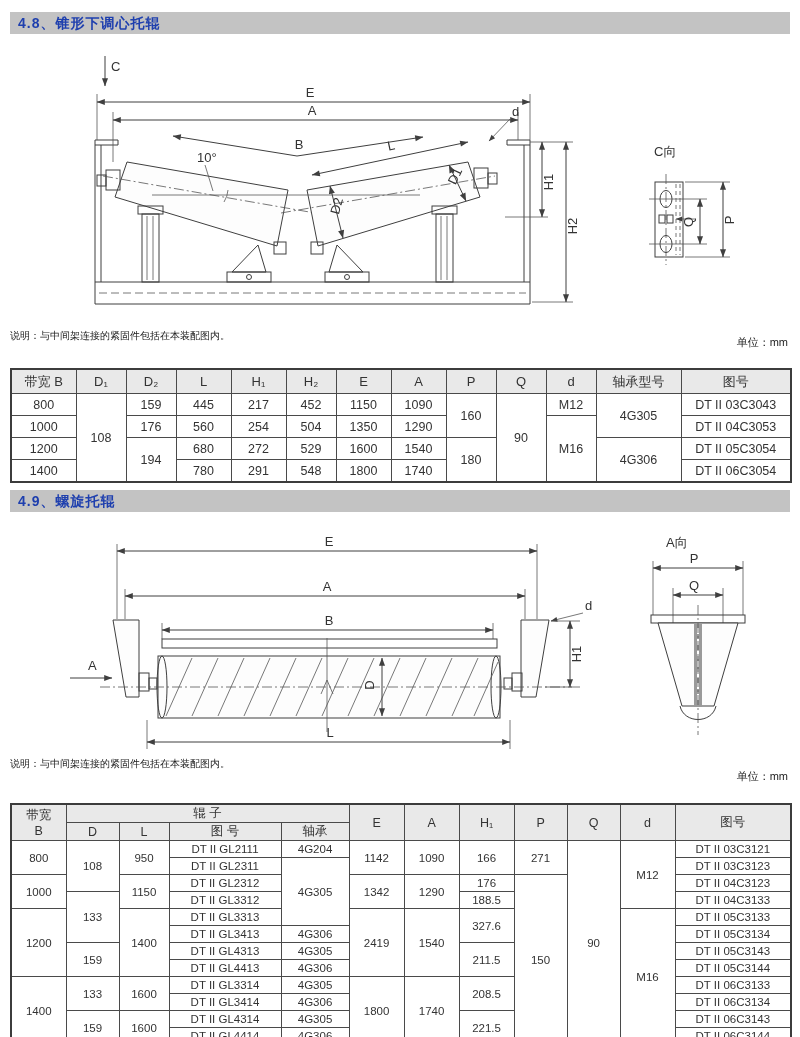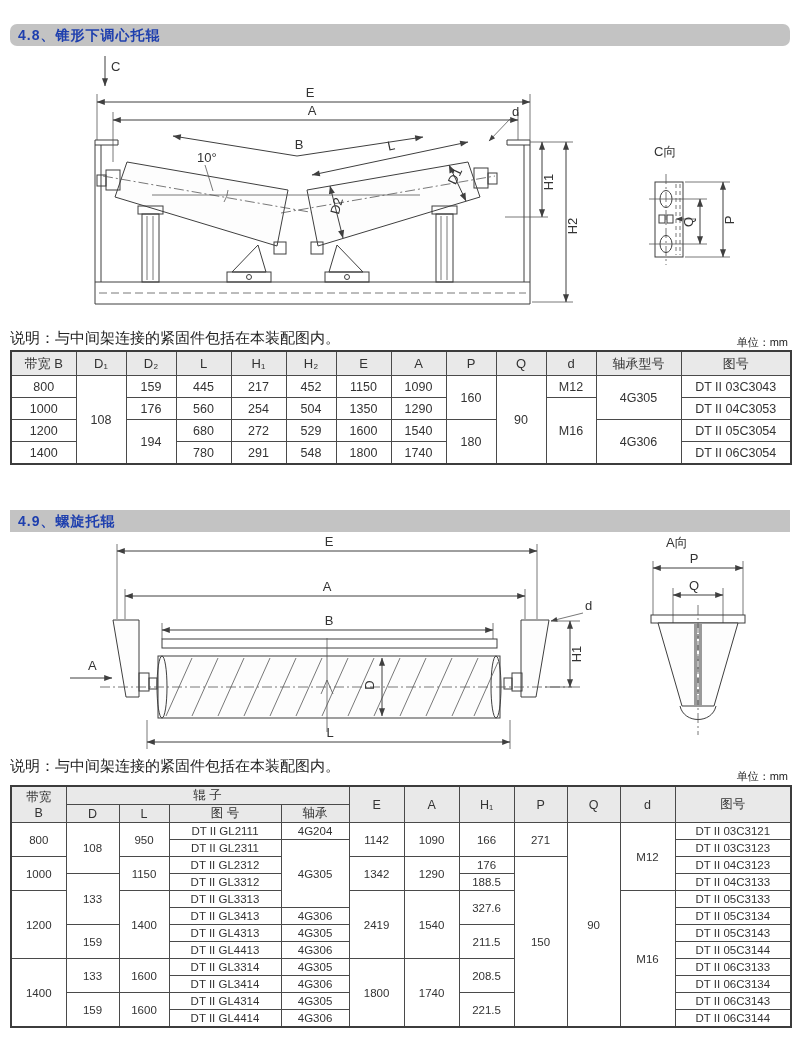--- a/index.html
+++ b/index.html
@@ -7,29 +7,29 @@
     width:800px;height:1037px;position:relative;background:#ffffff;
     font-family:"Liberation Sans","DejaVu Sans",sans-serif;color:#222;
     overflow:hidden;
   }
   .section-bar{
     position:absolute;left:10px;width:780px;height:22px;
     background:#c3c3c3;
     color:#1e3fae;font-weight:bold;font-size:14px;line-height:22px;
     padding-left:8px;box-sizing:border-box;letter-spacing:1px;
   }
-  #bar1{top:24px;border-radius:7px;} #bar2{top:510px;}
+  #bar1{top:12px;} #bar2{top:490px;}
   svg{position:absolute;left:0;}
   #svg1{top:44px;} #svg2{top:520px;}
   svg text{font-family:"Liberation Sans","DejaVu Sans",sans-serif;font-size:13px;fill:#333;}
-  .note{position:absolute;left:10px;font-size:15px;color:#222;text-align:center;}
+  .note{position:absolute;left:10px;font-size:10px;color:#222;text-align:center;}
   #note1{top:329px;} #note2{top:757px;}
   .unit{position:absolute;right:12px;font-size:11px;color:#222;}
   #unit1{top:335px;} #unit2{top:769px;}
-  table{border-collapse:collapse;table-layout:fixed;width:780px;position:absolute;left:10px;border:2px solid #3c3c3c;}
+  table{border-collapse:collapse;table-layout:fixed;width:780px;position:absolute;left:10px;border:2px solid #3c3c3c;margin-top:18px;}
   #table1{top:350px;} #table2{top:785px;}
   th,td{border:1px solid #4a4a4a;text-align:center;vertical-align:middle;padding:0;color:#333;white-space:pre-line;overflow:hidden;}
   th{background:#e9e9e9;font-weight:normal;}
   #table1 th{height:23px;font-size:13px;}
   #table1 td{height:21px;font-size:12.5px;}
   #table2 th{height:17px;font-size:12.5px;}
   #table2 td{height:16px;font-size:11.5px;}
   .dline{stroke:#3f3f3f;stroke-width:1;fill:none;}
   .thin{stroke:#555;stroke-width:0.8;fill:none;}
   .body-fill{fill:#fdfdfd;stroke:#3f3f3f;stroke-width:1;}

